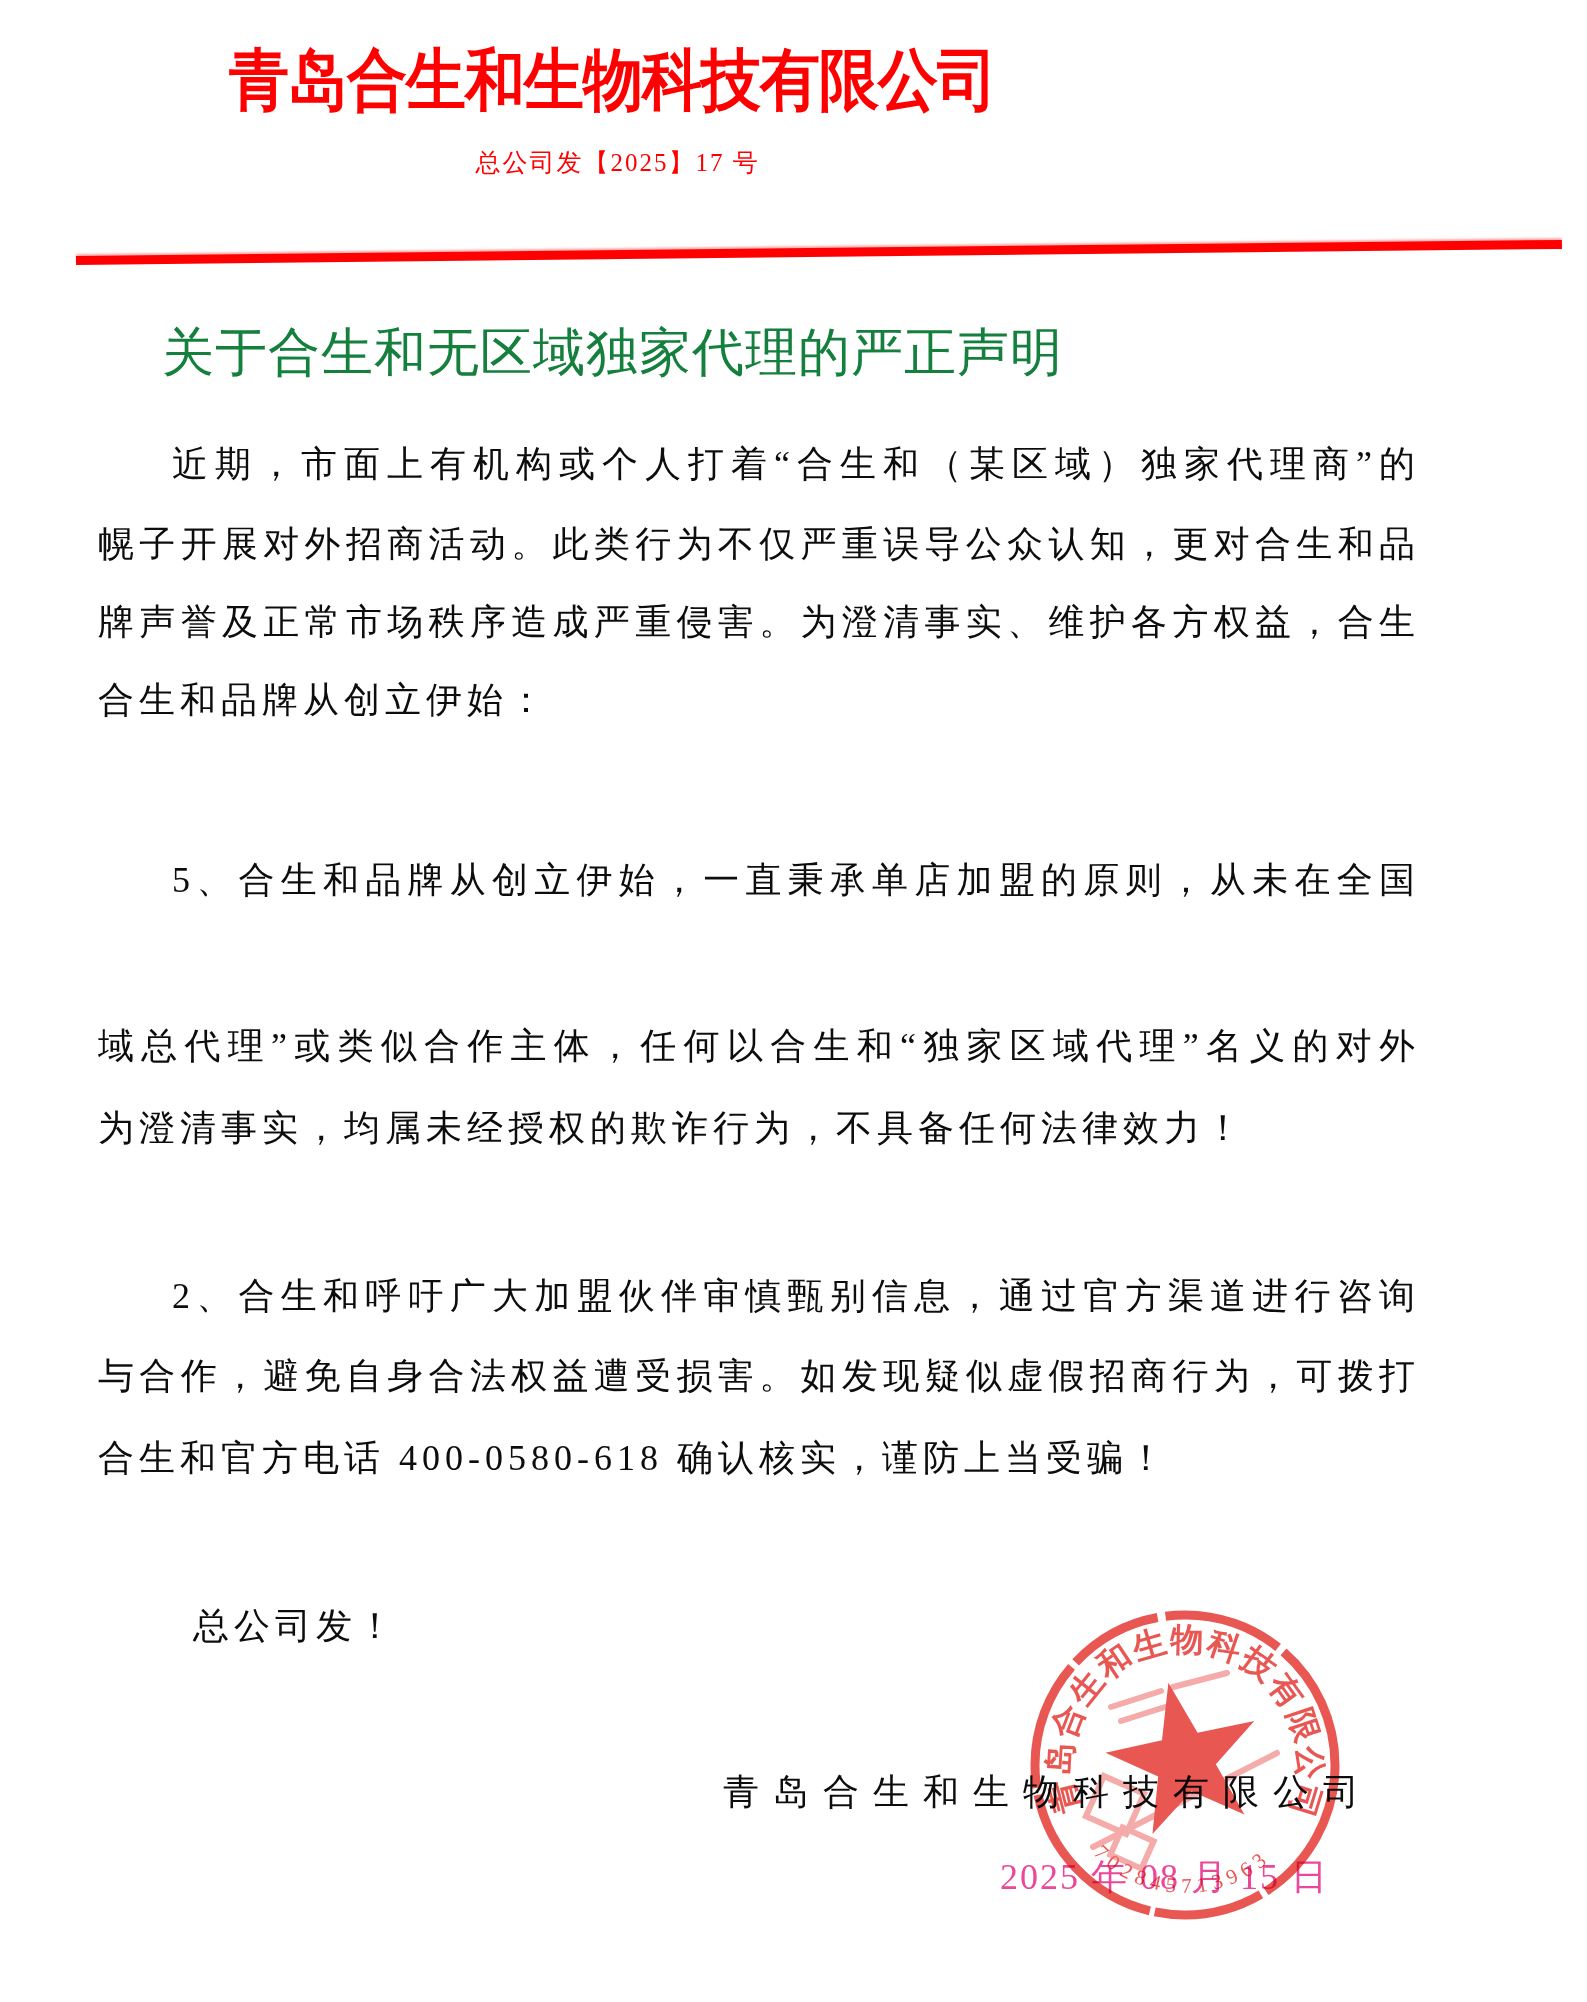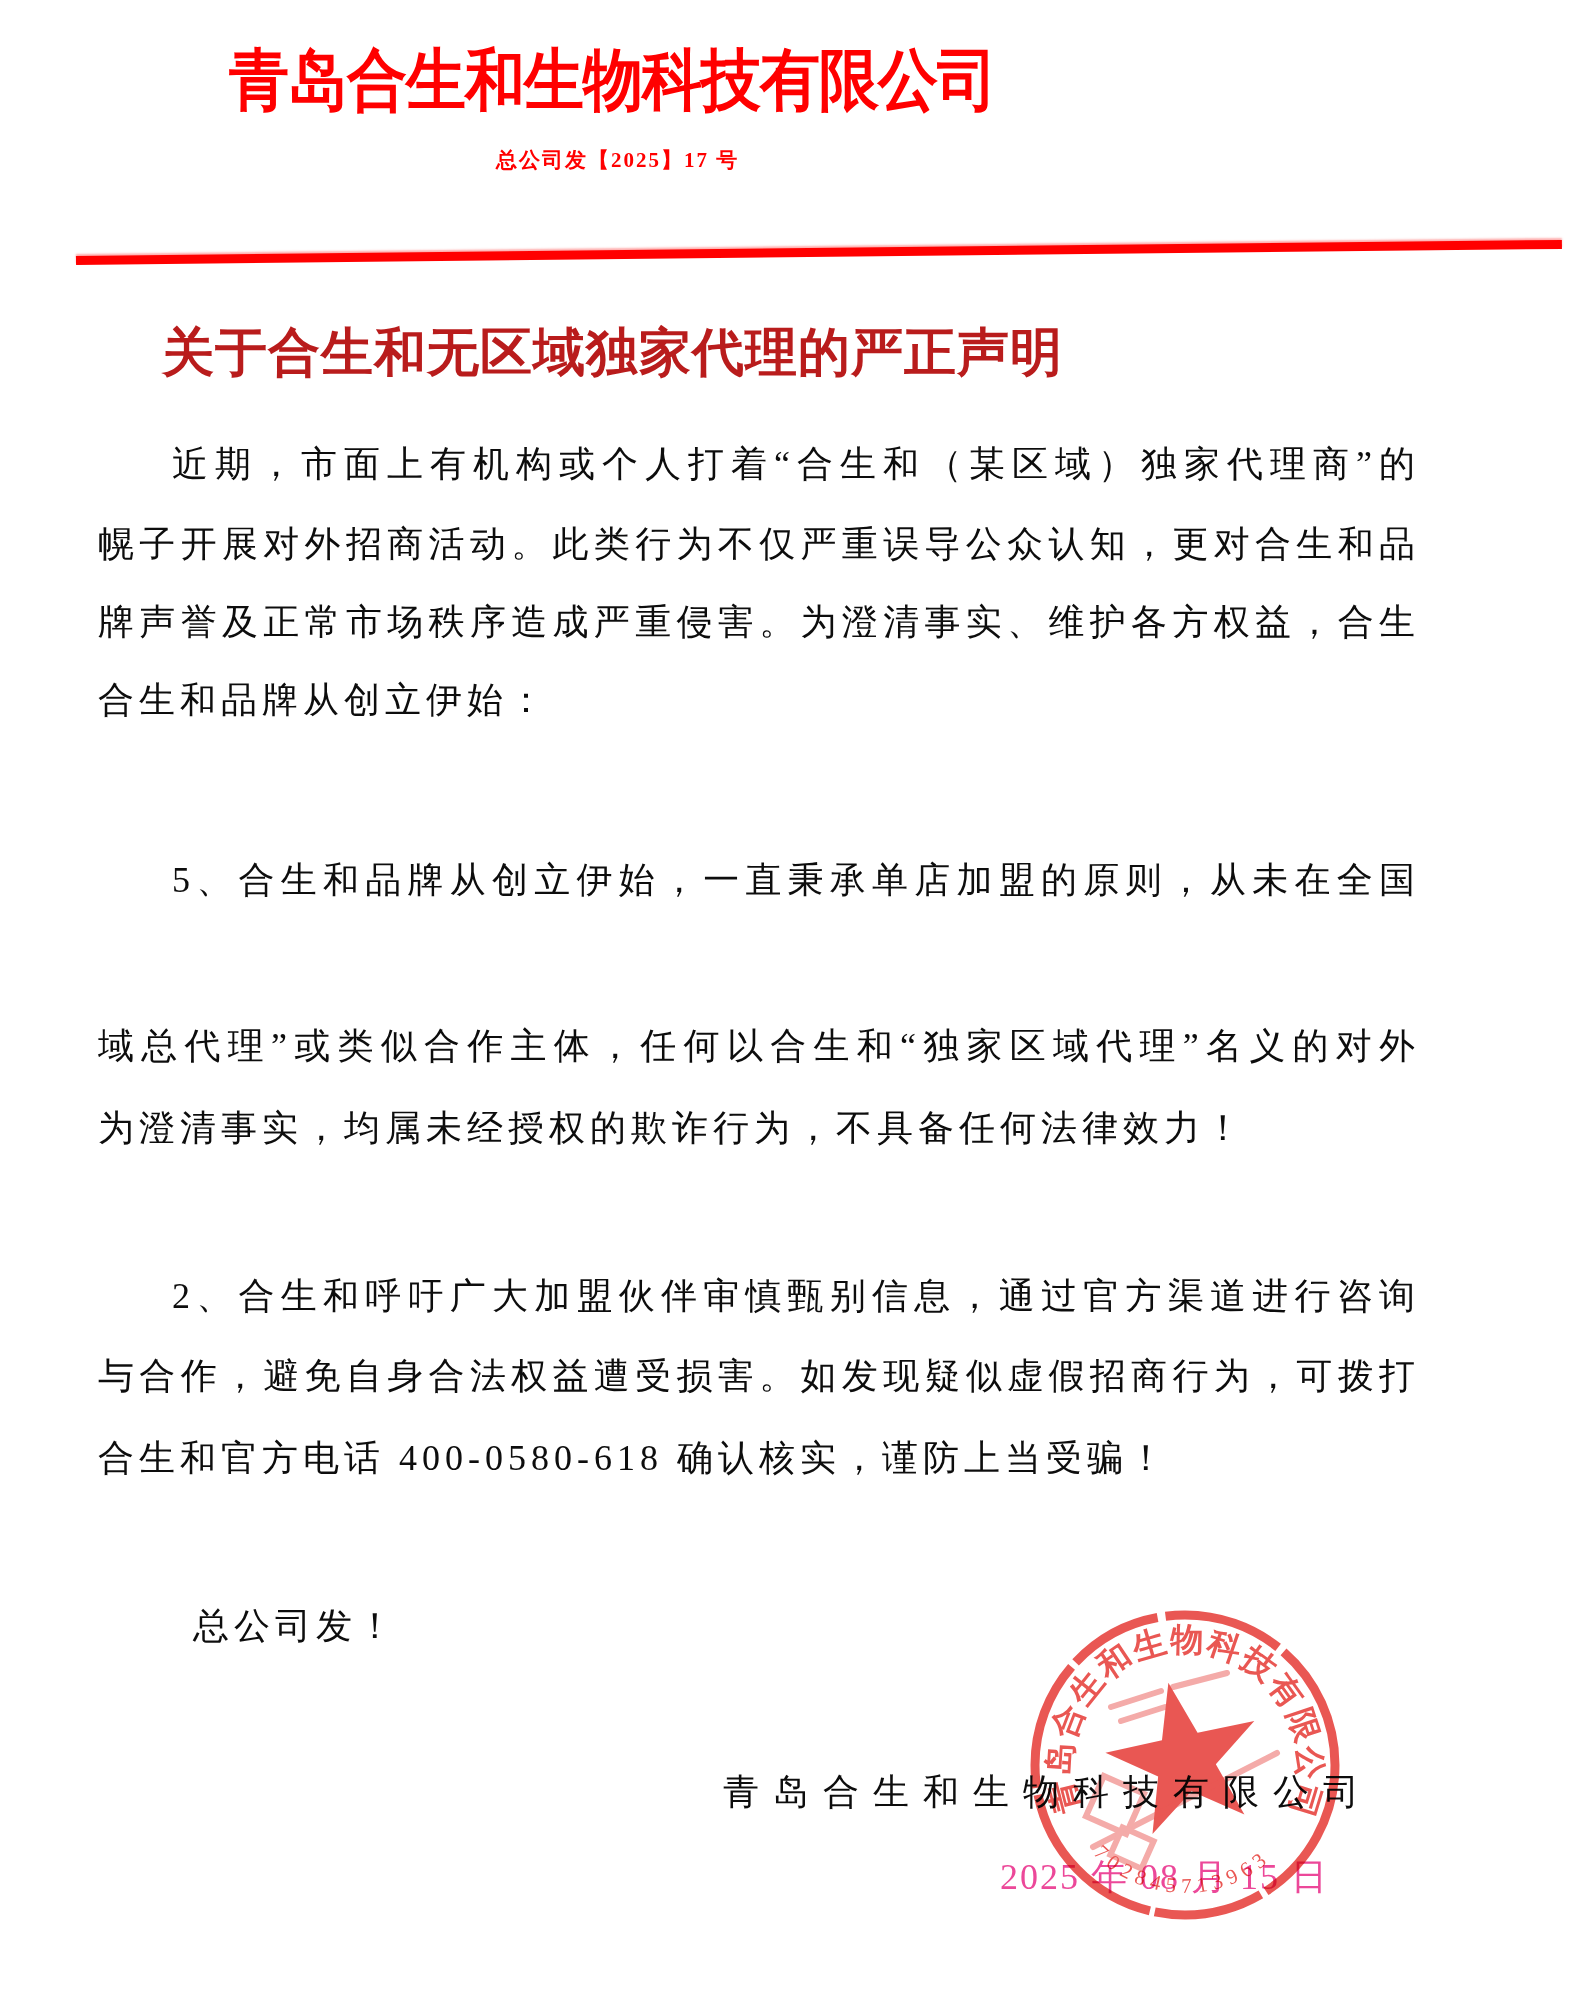--- a/index.html
+++ b/index.html
@@ -14,32 +14,32 @@
   .company-title{
     position:absolute;top:36px;left:0;width:1225px;
     text-align:center;
     font-size:60px;font-weight:900;letter-spacing:-1px;
     color:#ff0000;
     transform:scaleY(1.12);transform-origin:center top;
   }
   .doc-number{
     position:absolute;top:146px;left:0;width:1235px;
     text-align:center;
-    font-size:21px;color:#ff0000;font-weight:700;letter-spacing:2px;
+    font-size:25px;color:#ff0000;font-weight:400;letter-spacing:2px;
   }
   .red-rule{
     position:absolute;left:76px;top:256px;width:1486px;height:9px;
     background:#ff0000;
     transform:rotate(-0.62deg);transform-origin:left center;
     box-shadow:0 -2px 2px rgba(255,80,80,.45);
   }
   .main-heading{
     position:absolute;top:318px;left:0;width:1225px;
     text-align:center;
-    font-size:52px;font-weight:bold;color:#b91c1c;letter-spacing:1px;
+    font-size:52px;font-weight:normal;color:#15803d;letter-spacing:1px;
   }
   .body-block{position:absolute;left:98px;top:0;width:1317px;height:1640px;}
   .bline{
     position:absolute;left:0;width:1317px;height:56px;
     font-size:36px;color:#0d0d0d;white-space:nowrap;
   }
   .just{
     white-space:normal;
     text-align:justify;text-align-last:justify;
     text-justify:inter-character;

